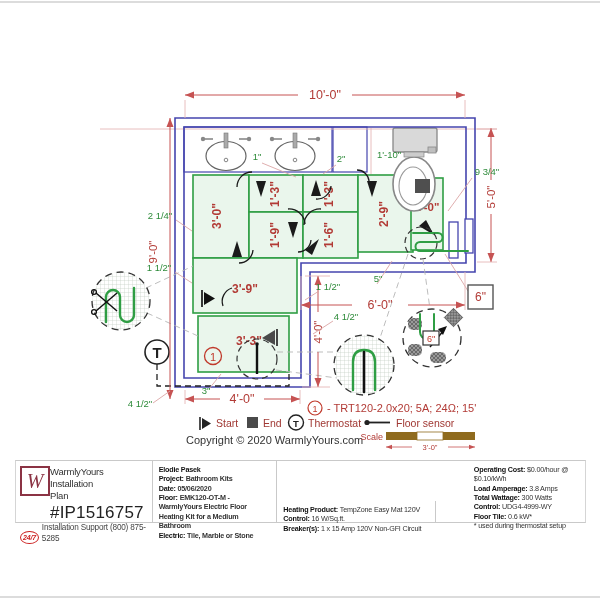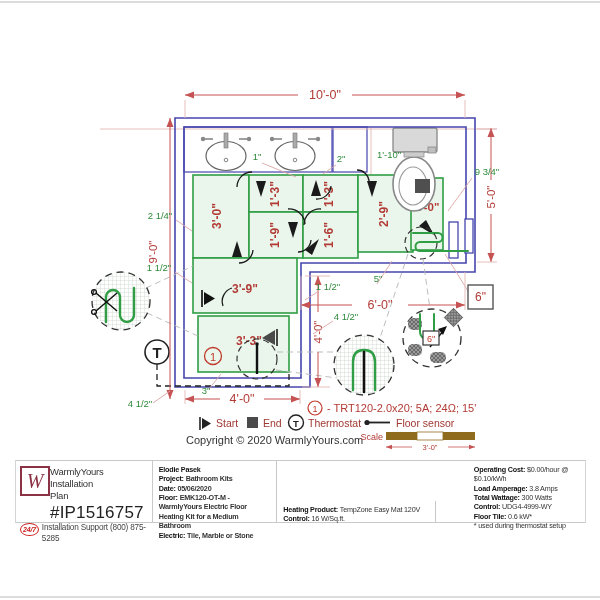--- a/index.html
+++ b/index.html
@@ -23,21 +23,21 @@
   #fc1{width:145px;display:flex;flex-direction:column;justify-content:space-between;padding:5px 4px 4px 4px;}
   #fc2{width:132px;font-weight:bold;}
   #fc3{width:168px;margin-top:40px;}
   #fc4{width:124px;margin-left:32px;}
   .brandrow{display:flex;align-items:flex-start;}
   .logo{width:26px;height:26px;border:2px solid #8b3344;color:#8b3344;
         font-family:"Liberation Serif","DejaVu Serif",serif;font-style:italic;
         font-size:20px;text-align:center;line-height:26px;flex:0 0 auto;}
   .btitle{flex:1;font-size:9.5px;color:#333;line-height:1.25;}
   .plannum{font-weight:normal;font-size:17px;color:#222;letter-spacing:0.2px;}
-  .supportrow{display:flex;align-items:flex-start;font-size:8.2px;color:#444;}
+  .supportrow{display:flex;align-items:flex-end;font-size:8.2px;color:#444;}
   .badge247{color:#cc2222;font-weight:bold;font-style:italic;font-size:7px;
             border:1px solid #cc2222;border-radius:50%;padding:1px 2px;margin-right:3px;flex:0 0 auto;}
 </style>
 </head>
 <body>
 <div id="page">
 
 
 
 <div class="edge" style="top:1px"></div>
@@ -352,20 +352,22 @@
       <span>EMK120-OT-M - WarmlyYours Electric Floor Heating Kit for a Medium Bathroom</span></div>
     <div><b>Electric:</b>
       <span>Tile, Marble or Stone</span></div>
   </div>
 
   <div id="fc3" class="fcol">
     <div><b>Heating Product:</b>
       <span>TempZone Easy Mat 120V</span></div>
     <div><b>Control:</b>
       <span>16 W/Sq.ft.</span></div>
+    <div><b>Breaker(s):</b>
+      <span>1 x 15 Amp 120V Non-GFI Circuit</span></div>
   </div>
 
   <div id="fc4" class="fcol">
     <div><b>Operating Cost:</b>
       <span>$0.00/hour @ $0.10/kWh</span></div>
     <div><b>Load Amperage:</b>
       <span>3.8 Amps</span></div>
     <div><b>Total Wattage:</b>
       <span>300 Watts</span></div>
     <div><b>Control:</b>

